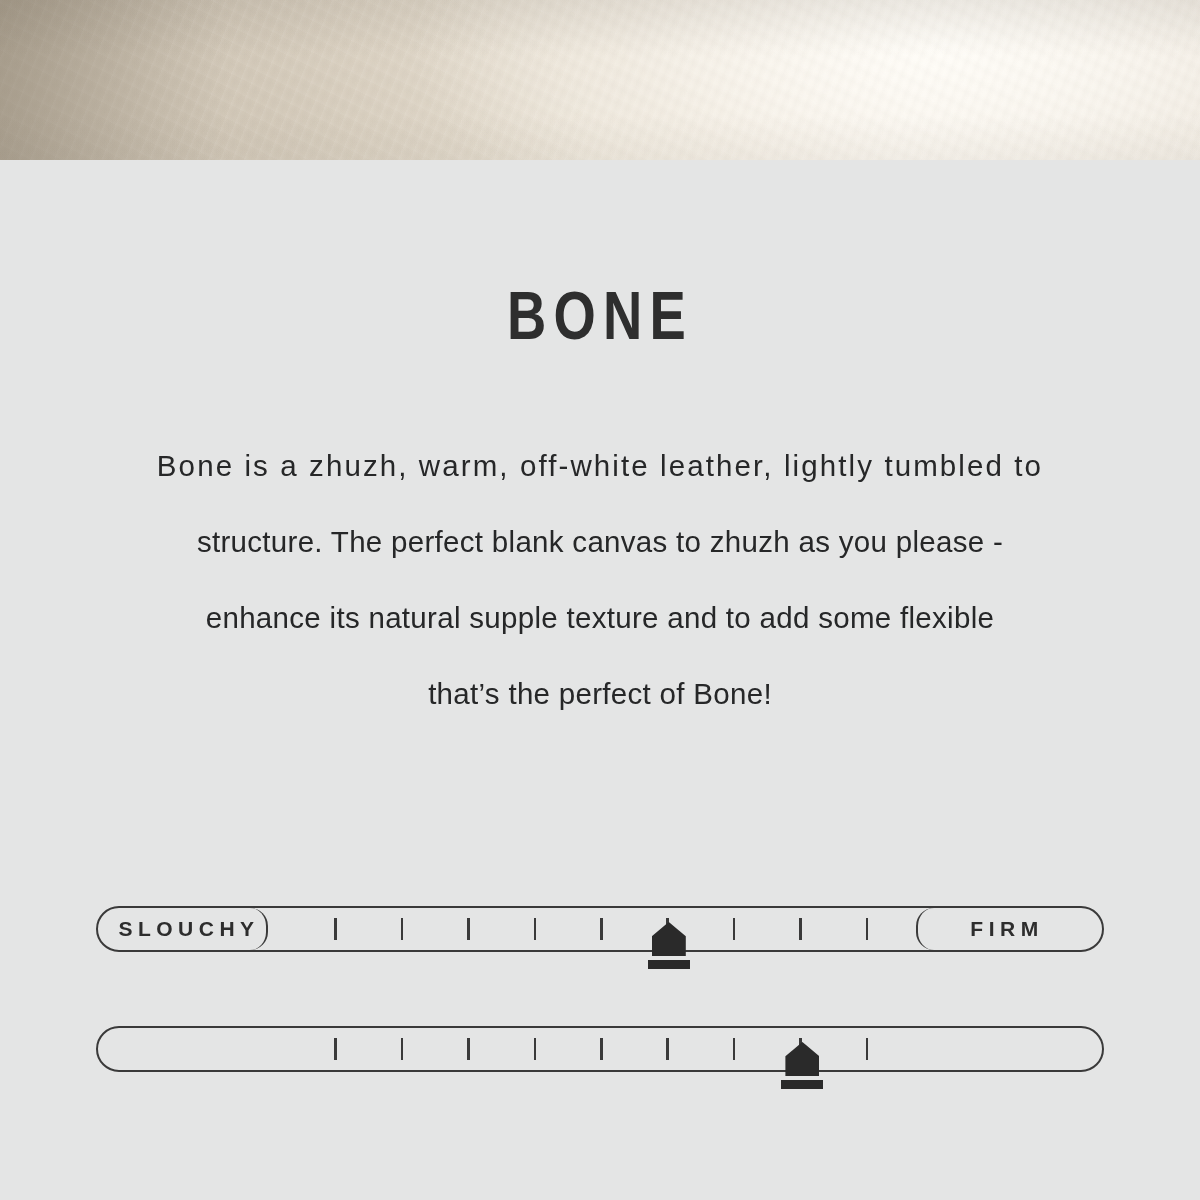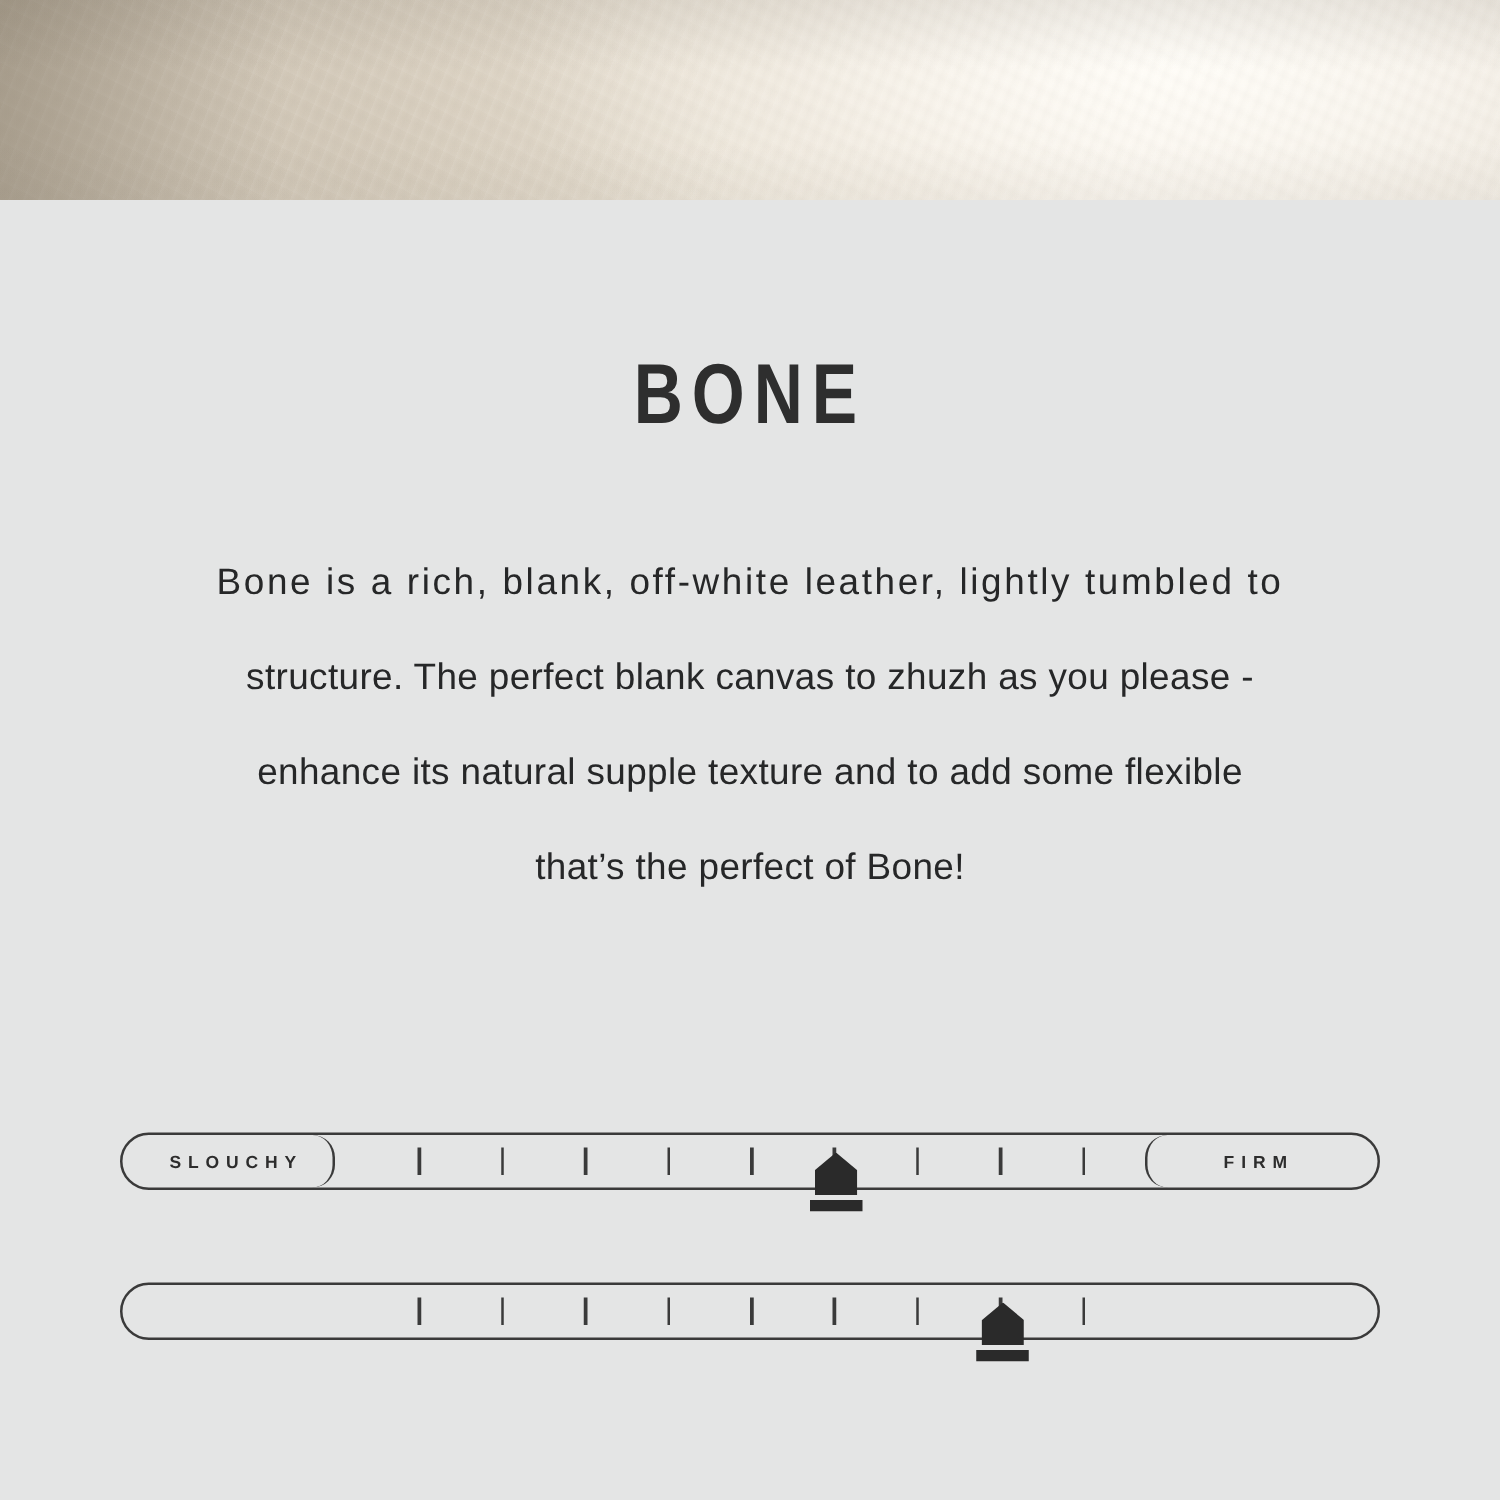--- a/index.html
+++ b/index.html
@@ -109,21 +109,21 @@
   #slider-slouchy-firm { top: 906px; }
   #slider-pebbled-smooth { top: 1026px; }
 
   .slider .end-label {
     position: absolute;
     top: 0;
     height: 100%;
     display: flex;
     align-items: center;
     justify-content: center;
-    font-size: 14px;
+    font-size: 21px;
     font-weight: 700;
     letter-spacing: 5.5px;
     color: #2d2d2d;
     box-sizing: border-box;
     border-radius: 18px;
   }
   .slider .end-label.left {
     left: 0;
     width: 170px;
     border-right: 2.5px solid #3a3a3a;
@@ -182,21 +182,21 @@
   <div class="hero">
     <div class="grain"></div>
     <div class="grain2"></div>
     <div class="leftdark"></div>
     <div class="vignette"></div>
   </div>
 
   <div class="title">BONE</div>
 
   <div class="desc">
-    <span class="line justified">Bone is a rich, blank, off-white leather, lightly tumbled to</span>
+    <span class="line justified">Bone is a zhuzh, warm, off-white leather, lightly tumbled to</span>
     <span class="line">structure. The perfect blank canvas to zhuzh as you please -</span>
     <span class="line">enhance its natural supple texture and to add some flexible</span>
     <span class="line">that’s the perfect of Bone!</span>
   </div>
 
   <div class="slider" id="slider-slouchy-firm">
     <div class="end-label left">SLOUCHY</div>
     <div class="track">
         <div class="tick" style="left: 10%;"></div>
         <div class="tick" style="left: 20%;"></div>

